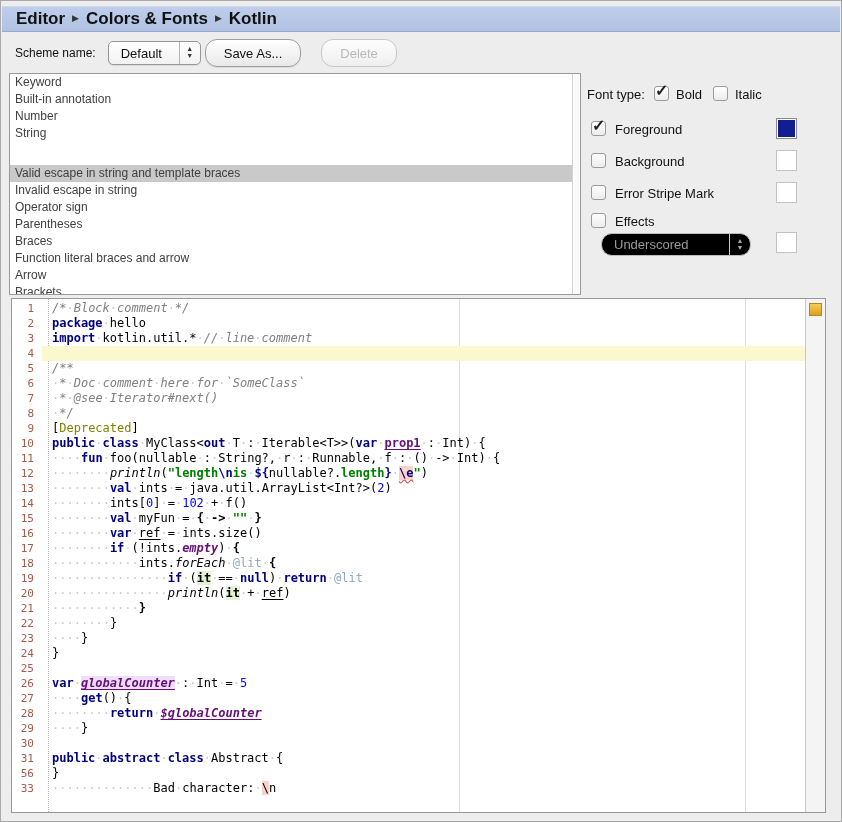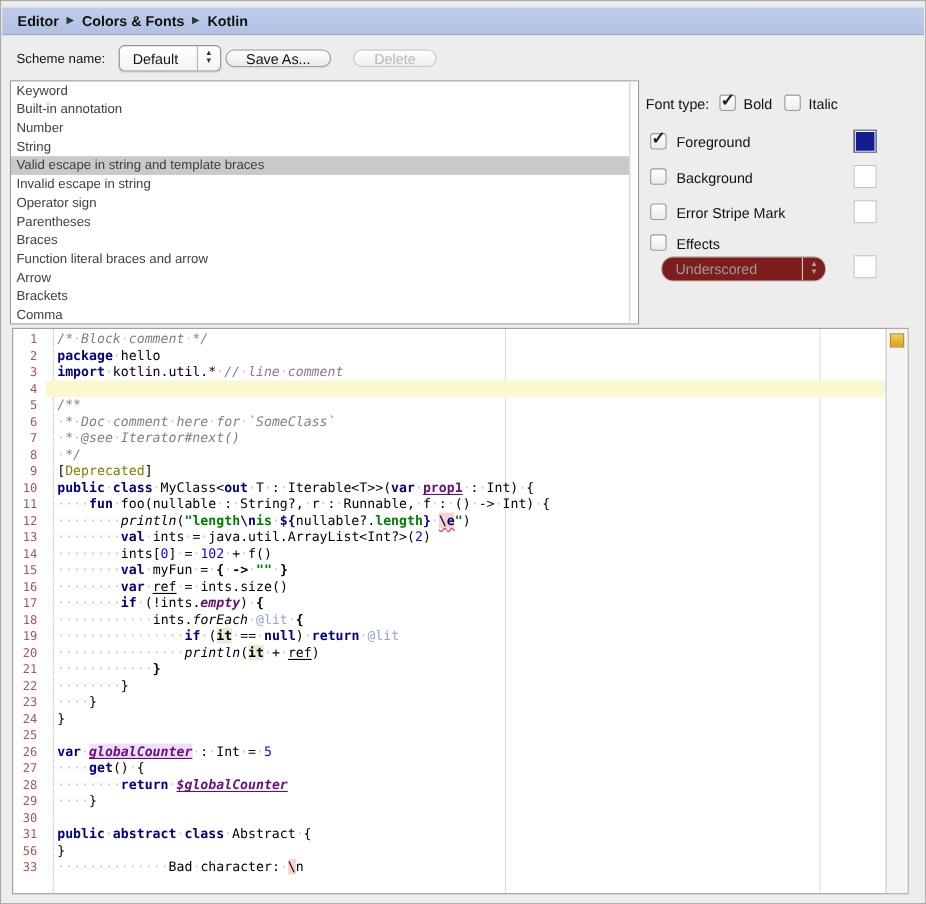--- a/index.html
+++ b/index.html
@@ -4,47 +4,47 @@
 <style>
   * { margin:0; padding:0; box-sizing:border-box; }
   html,body { width:842px; height:822px; }
   body { font-family:"Liberation Sans", sans-serif; background:#ededed; position:relative; overflow:hidden; }
   .frame { position:absolute; inset:0; border:1px solid #a9a9a9; background:#ededed; }
 
   
   .header-bar { position:absolute; left:1px; right:1px; top:5px; height:26px;
     background:linear-gradient(#bfcdea,#b0c1e2); border-top:1px solid #d0daf0; border-bottom:1px solid #96a8cd;
     display:flex; align-items:center; padding-left:14px; }
-  .crumb { font-size:13px; font-weight:bold; color:#111; }
+  .crumb { font-size:17px; font-weight:bold; color:#111; }
   .crumb-sep { font-size:9px; color:#333; margin:0 7px; position:relative; top:-1px; }
 
   
   .scheme-row { position:absolute; left:14px; top:38px; height:28px; display:flex; align-items:center; }
   .scheme-label { font-size:12px; color:#111; margin-right:12px; }
   .combo { height:24px; border:1px solid #979797; border-radius:5px; background:linear-gradient(#ffffff,#f2f2f2);
     display:flex; align-items:center; position:relative; box-shadow:0 1px 1px rgba(0,0,0,.08); }
   .combo .val { font-size:13px; color:#111; padding:0 8px 0 12px; flex:1; }
   .combo .stepper { width:21px; align-self:stretch; border-left:1px solid #b5b5b5; display:flex; flex-direction:column;
     align-items:center; justify-content:center; line-height:6px; }
   .combo .stepper span { font-size:7px; color:#333; display:block; height:7px; }
-  .combo.disabled { background:#7f1d1d; border-color:#bdbdbd; box-shadow:none;border-radius:11px; }
+  .combo.disabled { background:#000000; border-color:#bdbdbd; box-shadow:none;border-radius:11px; }
   .combo.disabled .val { color:#9b9b9b; }
   .combo.disabled .stepper { border-left-color:#cccccc; }
   .combo.disabled .stepper span { color:#a6a6a6; }
   #scheme-combo { width:93px; margin-right:4px; }
-  .pill-btn { height:16px; border:1px solid #9e9e9e; border-radius:12px; background:linear-gradient(#ffffff,#e9e9e9);
+  .pill-btn { height:28px; border:1px solid #9e9e9e; border-radius:12px; background:linear-gradient(#ffffff,#e9e9e9);
     font-size:13px; color:#111; padding:0 18px; margin-right:20px; box-shadow:0 1px 1px rgba(0,0,0,.08);
     font-family:"Liberation Sans",sans-serif; }
   .pill-btn.disabled { color:#b9b9b9; border-color:#c6c6c6; background:linear-gradient(#fdfdfd,#efefef); box-shadow:none; }
 
   
   .attr-list { position:absolute; left:8px; top:72px; width:572px; height:222px; background:#fff;
     border:1px solid #9a9a9a; overflow:hidden; }
   .list-item { font-size:12px; line-height:17px; height:17px; padding-left:5px; color:#404040; white-space:nowrap; }
-  .list-item.selected { background:#c9c9c9; }
+  .list-item.selected { background:#c9c9c9;margin-top:23px; }
   .list-scroll { position:absolute; top:0; bottom:0; right:0; width:8px; background:#fafafa; border-left:1px solid #d4d4d4; }
 
   
   .panel { position:absolute; left:584px; top:80px; right:4px; height:214px; font-size:13px; color:#111; }
   .row-label { position:absolute; }
   .checkbox { position:absolute; width:15px; height:15px; border:1px solid #9b9b9b; border-radius:3px;
     background:linear-gradient(#ffffff,#ececec); box-shadow:inset 0 1px 1px rgba(255,255,255,.8); }
   .checkbox .mark { display:none; position:absolute; left:0px; top:-6px; font-size:16px; font-weight:bold; color:#222; }
   .checkbox.checked .mark { display:block; }
   .swatch { position:absolute; width:21px; height:21px; background:#fff; border:1px solid #c2c2c2; }

